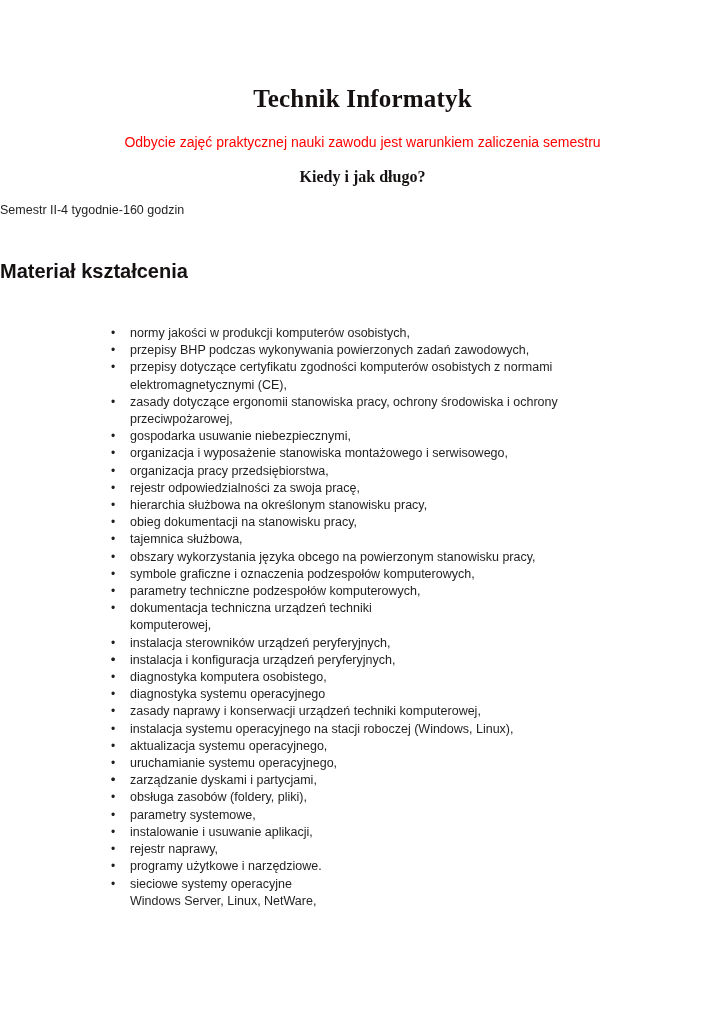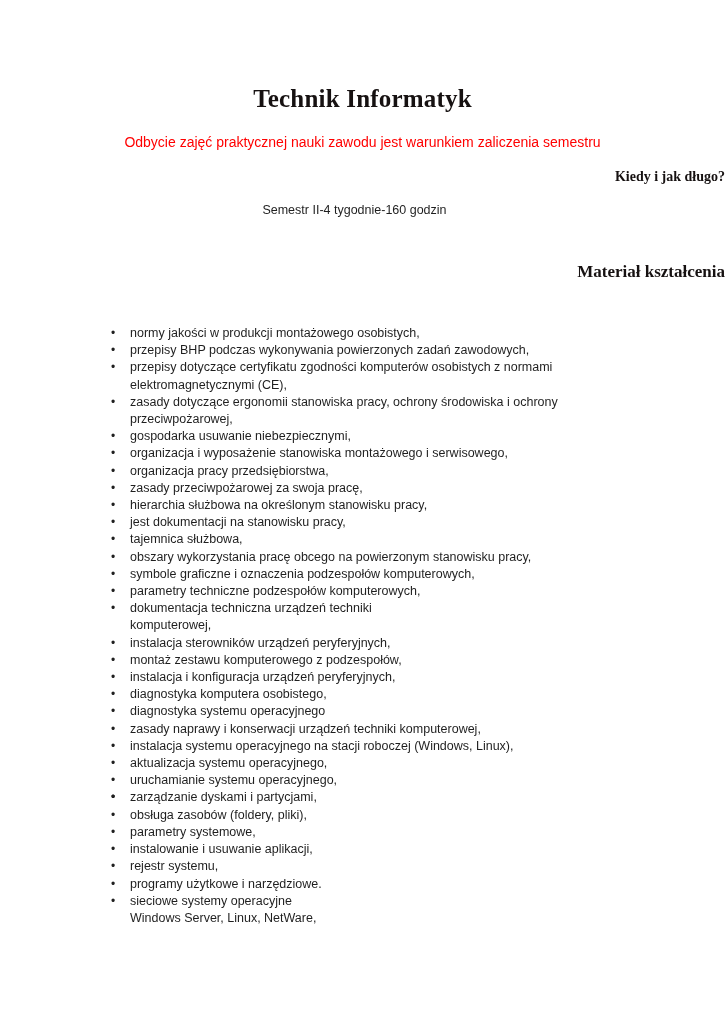--- a/index.html
+++ b/index.html
@@ -33,40 +33,39 @@
   }
   p.notice {
     margin: 22px 0 0 0;
     text-align: center;
     font-size: 14px;
     line-height: 15px;
     font-weight: normal;
   }
   h2.when-heading {
     margin: 15px 0 0 0;
-    text-align: right;
+    text-align: center;
     font-family: "Liberation Serif", "DejaVu Serif", serif;
     font-weight: bold;
-    font-size: 14px;
+    font-size: 16px;
     line-height: 23px;
     color: #161111;
   }
   p.subline {
     margin: 15px 16px 0 0;
-    text-align: center;
     font-size: 12.5px;
     line-height: 15px;
     color: #1f1f1f;
   }
   h3.material-heading {
     margin: 43px 0 0 0;
-    text-align: right;
-    font-family: Liberation Serif, serif;
+    text-align: left;
+    font-family: Liberation Sans, sans-serif;
     font-weight: bold;
-    font-size: 17px;
+    font-size: 20px;
     line-height: 21px;
     color: #161111;
   }
   ul.material-list {
     margin: 43px 0 0 0;
     padding: 0 0 0 110px;
     list-style: none;
     width: 480px;
     font-size: 12.5px;
     line-height: 17.2px;
@@ -95,51 +94,51 @@
 
   <p class="notice" style="color: rgb(255, 0, 0);">Odbycie zajęć praktycznej nauki zawodu jest warunkiem zaliczenia semestru</p>
 
   <h2 class="when-heading">Kiedy i jak długo?</h2>
 
   <p class="subline">Semestr II-4 tygodnie-160 godzin</p>
 
   <h3 class="material-heading">Materiał kształcenia</h3>
 
   <ul class="material-list" id="material-list">
-      <li><span class="bullet">•</span><span class="li-text">normy jakości w produkcji montażowego osobistych,</span></li>
+      <li><span class="bullet">•</span><span class="li-text">normy jakości w produkcji komputerów osobistych,</span></li>
       <li><span class="bullet">•</span><span class="li-text">przepisy BHP podczas wykonywania powierzonych zadań zawodowych,</span></li>
       <li><span class="bullet">•</span><span class="li-text">przepisy dotyczące certyfikatu zgodności komputerów osobistych z normami
 elektromagnetycznymi (CE),</span></li>
       <li><span class="bullet">•</span><span class="li-text">zasady dotyczące ergonomii stanowiska pracy, ochrony środowiska i ochrony
 przeciwpożarowej,</span></li>
       <li><span class="bullet">•</span><span class="li-text">gospodarka usuwanie niebezpiecznymi,</span></li>
       <li><span class="bullet">•</span><span class="li-text">organizacja i wyposażenie stanowiska montażowego i serwisowego,</span></li>
       <li><span class="bullet">•</span><span class="li-text">organizacja pracy przedsiębiorstwa,</span></li>
-      <li><span class="bullet">•</span><span class="li-text">zasady przeciwpożarowej za swoja pracę,</span></li>
+      <li><span class="bullet">•</span><span class="li-text">rejestr odpowiedzialności za swoja pracę,</span></li>
       <li><span class="bullet">•</span><span class="li-text">hierarchia służbowa na określonym stanowisku pracy,</span></li>
-      <li><span class="bullet">•</span><span class="li-text">jest dokumentacji na stanowisku pracy,</span></li>
+      <li><span class="bullet">•</span><span class="li-text">obieg dokumentacji na stanowisku pracy,</span></li>
       <li><span class="bullet">•</span><span class="li-text">tajemnica służbowa,</span></li>
-      <li><span class="bullet">•</span><span class="li-text">obszary wykorzystania pracę obcego na powierzonym stanowisku pracy,</span></li>
+      <li><span class="bullet">•</span><span class="li-text">obszary wykorzystania języka obcego na powierzonym stanowisku pracy,</span></li>
       <li><span class="bullet">•</span><span class="li-text">symbole graficzne i oznaczenia podzespołów komputerowych,</span></li>
       <li><span class="bullet">•</span><span class="li-text">parametry techniczne podzespołów komputerowych,</span></li>
       <li><span class="bullet">•</span><span class="li-text">dokumentacja techniczna urządzeń techniki
 komputerowej,</span></li>
       <li><span class="bullet">•</span><span class="li-text">instalacja sterowników urządzeń peryferyjnych,</span></li>
-      <li><span class="bullet">•</span><span class="li-text">montaż zestawu komputerowego z podzespołów,</span></li>
+      <li><span class="bullet">•</span></li>
       <li><span class="bullet">•</span><span class="li-text">instalacja i konfiguracja urządzeń peryferyjnych,</span></li>
       <li><span class="bullet">•</span><span class="li-text">diagnostyka komputera osobistego,</span></li>
       <li><span class="bullet">•</span><span class="li-text">diagnostyka systemu operacyjnego</span></li>
       <li><span class="bullet">•</span><span class="li-text">zasady naprawy i konserwacji urządzeń techniki komputerowej,</span></li>
       <li><span class="bullet">•</span><span class="li-text">instalacja systemu operacyjnego na stacji roboczej (Windows, Linux),</span></li>
       <li><span class="bullet">•</span><span class="li-text">aktualizacja systemu operacyjnego,</span></li>
       <li><span class="bullet">•</span><span class="li-text">uruchamianie systemu operacyjnego,</span></li>
       <li><span class="bullet">•</span></li>
       <li><span class="bullet">•</span><span class="li-text">zarządzanie dyskami i partycjami,</span></li>
       <li><span class="bullet">•</span><span class="li-text">obsługa zasobów (foldery, pliki),</span></li>
       <li><span class="bullet">•</span><span class="li-text">parametry systemowe,</span></li>
       <li><span class="bullet">•</span><span class="li-text">instalowanie i usuwanie aplikacji,</span></li>
-      <li><span class="bullet">•</span><span class="li-text">rejestr systemu,</span></li>
+      <li><span class="bullet">•</span><span class="li-text">rejestr naprawy,</span></li>
       <li><span class="bullet">•</span><span class="li-text">programy użytkowe i narzędziowe.</span></li>
       <li><span class="bullet">•</span><span class="li-text">sieciowe systemy operacyjne
 Windows Server, Linux, NetWare,</span></li>
     </ul>
 
 </div>
 
 </body></html>

